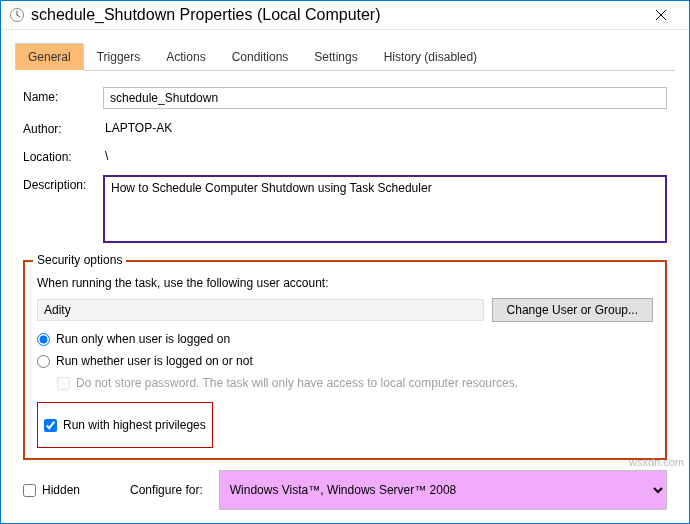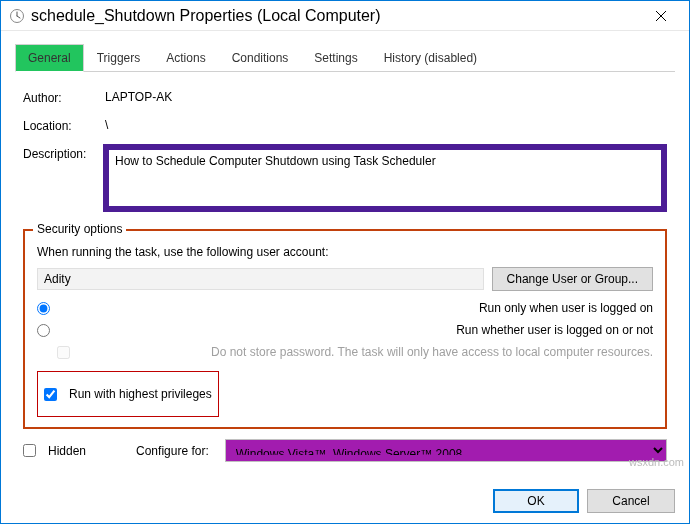--- a/index.html
+++ b/index.html
@@ -5,43 +5,43 @@
 * { box-sizing: border-box; font-family: 'Segoe UI', Tahoma, sans-serif; font-size: 12px; }
 body { margin: 0; background: #fff; }
 .window { width: 690px; height: 524px; border: 1px solid #0078d7; background: #fff; display: flex; flex-direction: column; }
 .titlebar { height: 30px; display: flex; align-items: center; padding: 0 8px; border-bottom: 1px solid #e8e8e8; }
 .titlebar .icon { width: 16px; height: 16px; margin-right: 6px; }
 .titlebar .title { flex: 1; font-size: 16px; color: #000; }
 .titlebar .close { width: 40px; height: 28px; display: flex; align-items: center; justify-content: center; cursor: pointer; }
 .content { flex: 1; padding: 12px 14px 8px 14px; display: flex; flex-direction: column; }
 .tabs { display: flex; border-bottom: 1px solid #d0d0d0; }
 .tab { padding: 6px 12px 6px 12px; color: #333; cursor: pointer; border: 1px solid transparent; border-bottom: none; position: relative; top: 1px; }
-.tab.active { border-color: #d0d0d0; background: #22c55e; border-bottom: 1px solid #fff; }
+.tab.active { border-color: #d0d0d0; background: #fdba74; border-bottom: 1px solid #fff; }
 .panel { flex: 1; padding: 16px 8px 8px 8px; display: flex; flex-direction: column; }
 .row { display: flex; align-items: flex-start; margin-bottom: 10px; }
 .row .label { width: 80px; color: #000; padding-top: 3px; }
 .row .value { flex: 1; }
 input[type=text].field { width: 100%; border: 1px solid #c0c0c0; padding: 3px 6px; height: 22px; background: #fff; }
 .static-text { padding: 2px 2px; color: #000; }
-textarea.field { width: 100%; height: 68px; border: 6px solid #4c1d95; padding: 4px 6px; background: #fff; resize: none; font-family: inherit; font-size: 12px; }
+textarea.field { width: 100%; height: 68px; border: 2px solid #4c1d95; padding: 4px 6px; background: #fff; resize: none; font-family: inherit; font-size: 12px; }
 .groupbox { border: 2px solid #c2410c; padding: 14px 12px 10px 12px; margin-top: 4px; position: relative; }
 .groupbox .legend { position: absolute; top: -9px; left: 8px; background: #fff; padding: 0 4px; color: #000; }
 .group-line { margin-bottom: 8px; color: #000; }
 .user-row { display: flex; align-items: center; gap: 8px; margin-bottom: 10px; }
 .user-display { flex: 1; background: #f3f3f3; border: 1px solid #e0e0e0; padding: 3px 6px; height: 22px; color: #000; }
 .btn { height: 24px; border: 1px solid #adadad; background: #e1e1e1; padding: 0 14px; cursor: pointer; color: #000; }
-.radio-row, .check-row { display: flex; align-items: center; margin-bottom: 8px; gap: 12px; justify-content: space-between; }
+.radio-row, .check-row { display: flex; align-items: center; margin-bottom: 8px; gap: 6px; }
 .radio-row input, .check-row input { margin: 0; }
 .indent { margin-left: 20px; }
 .disabled { color: #a0a0a0; }
 .disabled input { opacity: 0.6; }
 .highlight-box { border: 1.5px solid #c00000; padding: 15px 6px; display: inline-flex; align-items: center; gap: 6px; margin-top: 4px; }
 .bottom-row { display: flex; align-items: center; gap: 10px; margin-top: 10px; }
 .configure-label { color: #000; margin-left: 40px; margin-right: 6px; }
-select.field { flex: 1; height: 23px; border: 1px solid #c0c0c0; background: #a21caf; padding: 6px 6px; color: #000; }
+select.field { flex: 1; height: 40px; border: 1px solid #c0c0c0; background: #f0abfc; padding: 6px 6px; color: #000; }
 .footer { display: flex; justify-content: flex-end; gap: 8px; padding: 10px 14px; }
 .btn-ok { width: 86px; height: 24px; border: 2px solid #0078d7; background: #e5f1fb; cursor: pointer; }
 .btn-cancel { width: 88px; height: 24px; border: 1px solid #adadad; background: #e1e1e1; cursor: pointer; }
 .watermark { position: absolute; right: 6px; bottom: 56px; color: #bbb; font-size: 11px; margin-top: 36px; }
 .clock-icon circle.face{fill:#fff;stroke:#888;stroke-width:1}
 .clock-icon line{stroke:#555;stroke-width:1;stroke-linecap:round}
 </style>
 </head>
 <body>
 
@@ -66,20 +66,24 @@
       <div class="tab active">General</div>
       <div class="tab">Triggers</div>
       <div class="tab">Actions</div>
       <div class="tab">Conditions</div>
       <div class="tab">Settings</div>
       <div class="tab">History (disabled)</div>
     </div>
 
     <div class="panel">
 
+      <div class="row">
+        <div class="label">Name:</div>
+        <div class="value"><input type="text" class="field" value="schedule_Shutdown" style=""></div>
+      </div>
 
       <div class="row">
         <div class="label">Author:</div>
         <div class="value static-text">LAPTOP-AK</div>
       </div>
 
       <div class="row">
         <div class="label">Location:</div>
         <div class="value static-text">\</div>
       </div>

